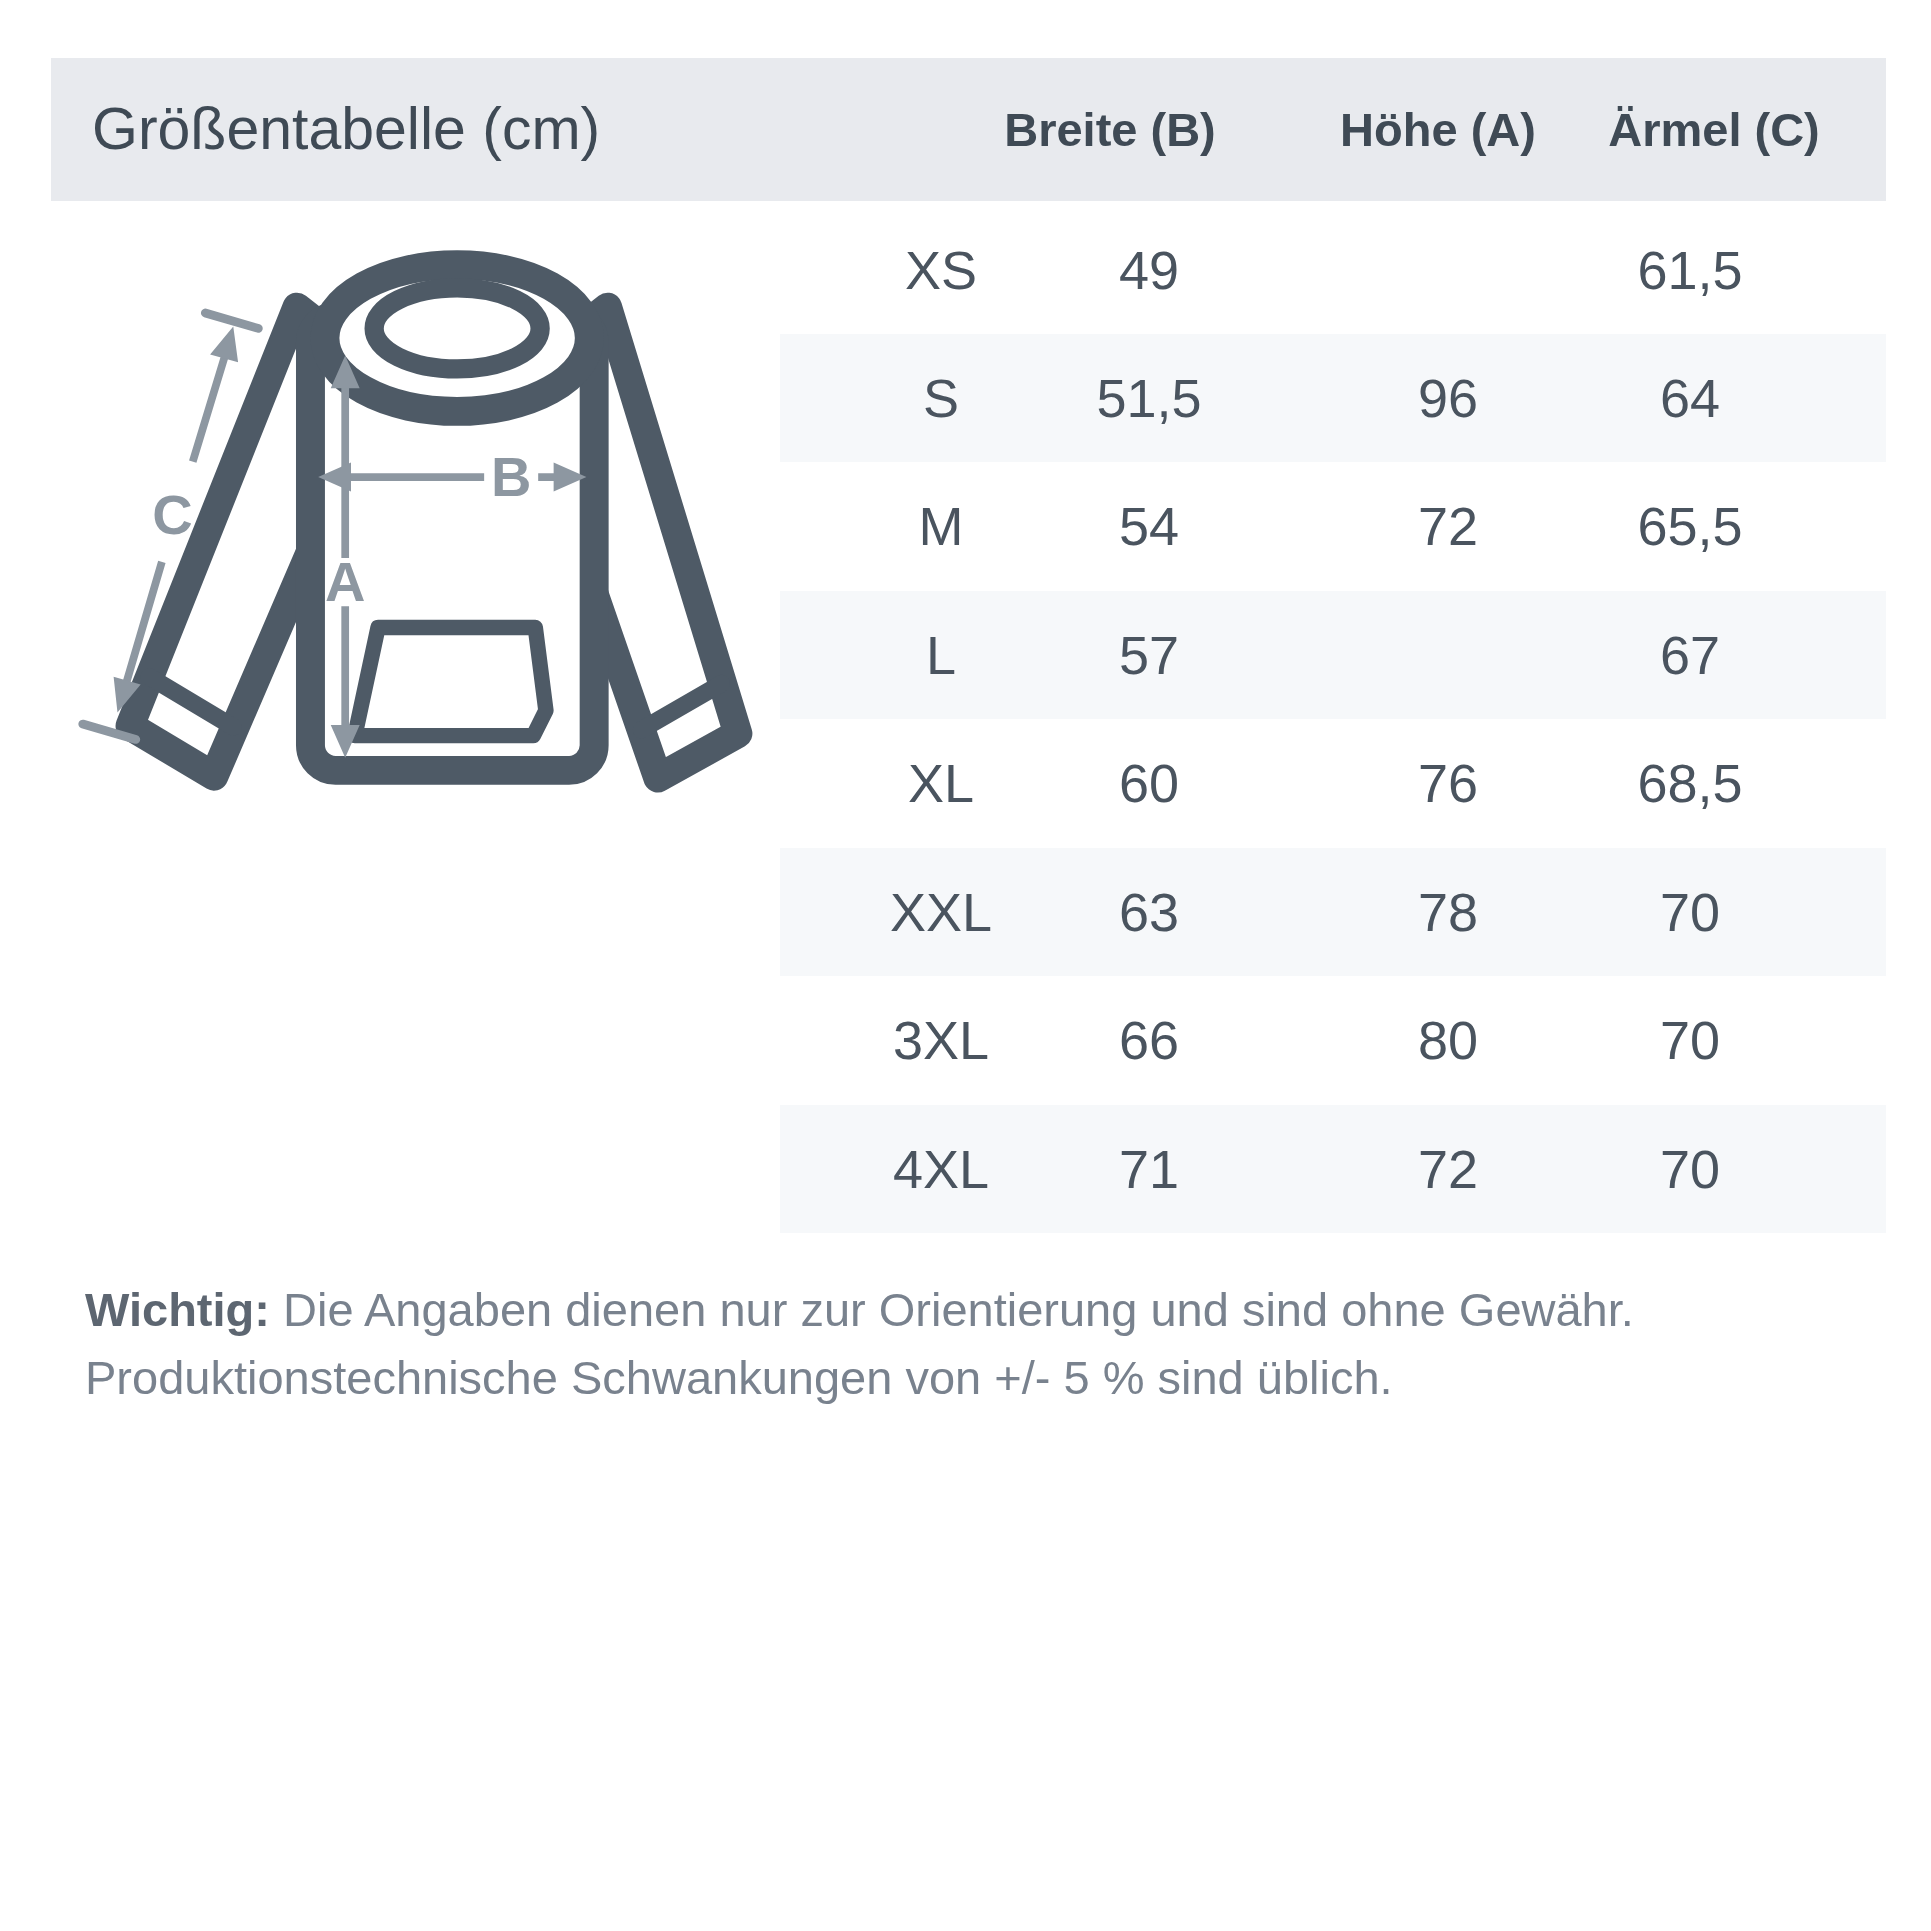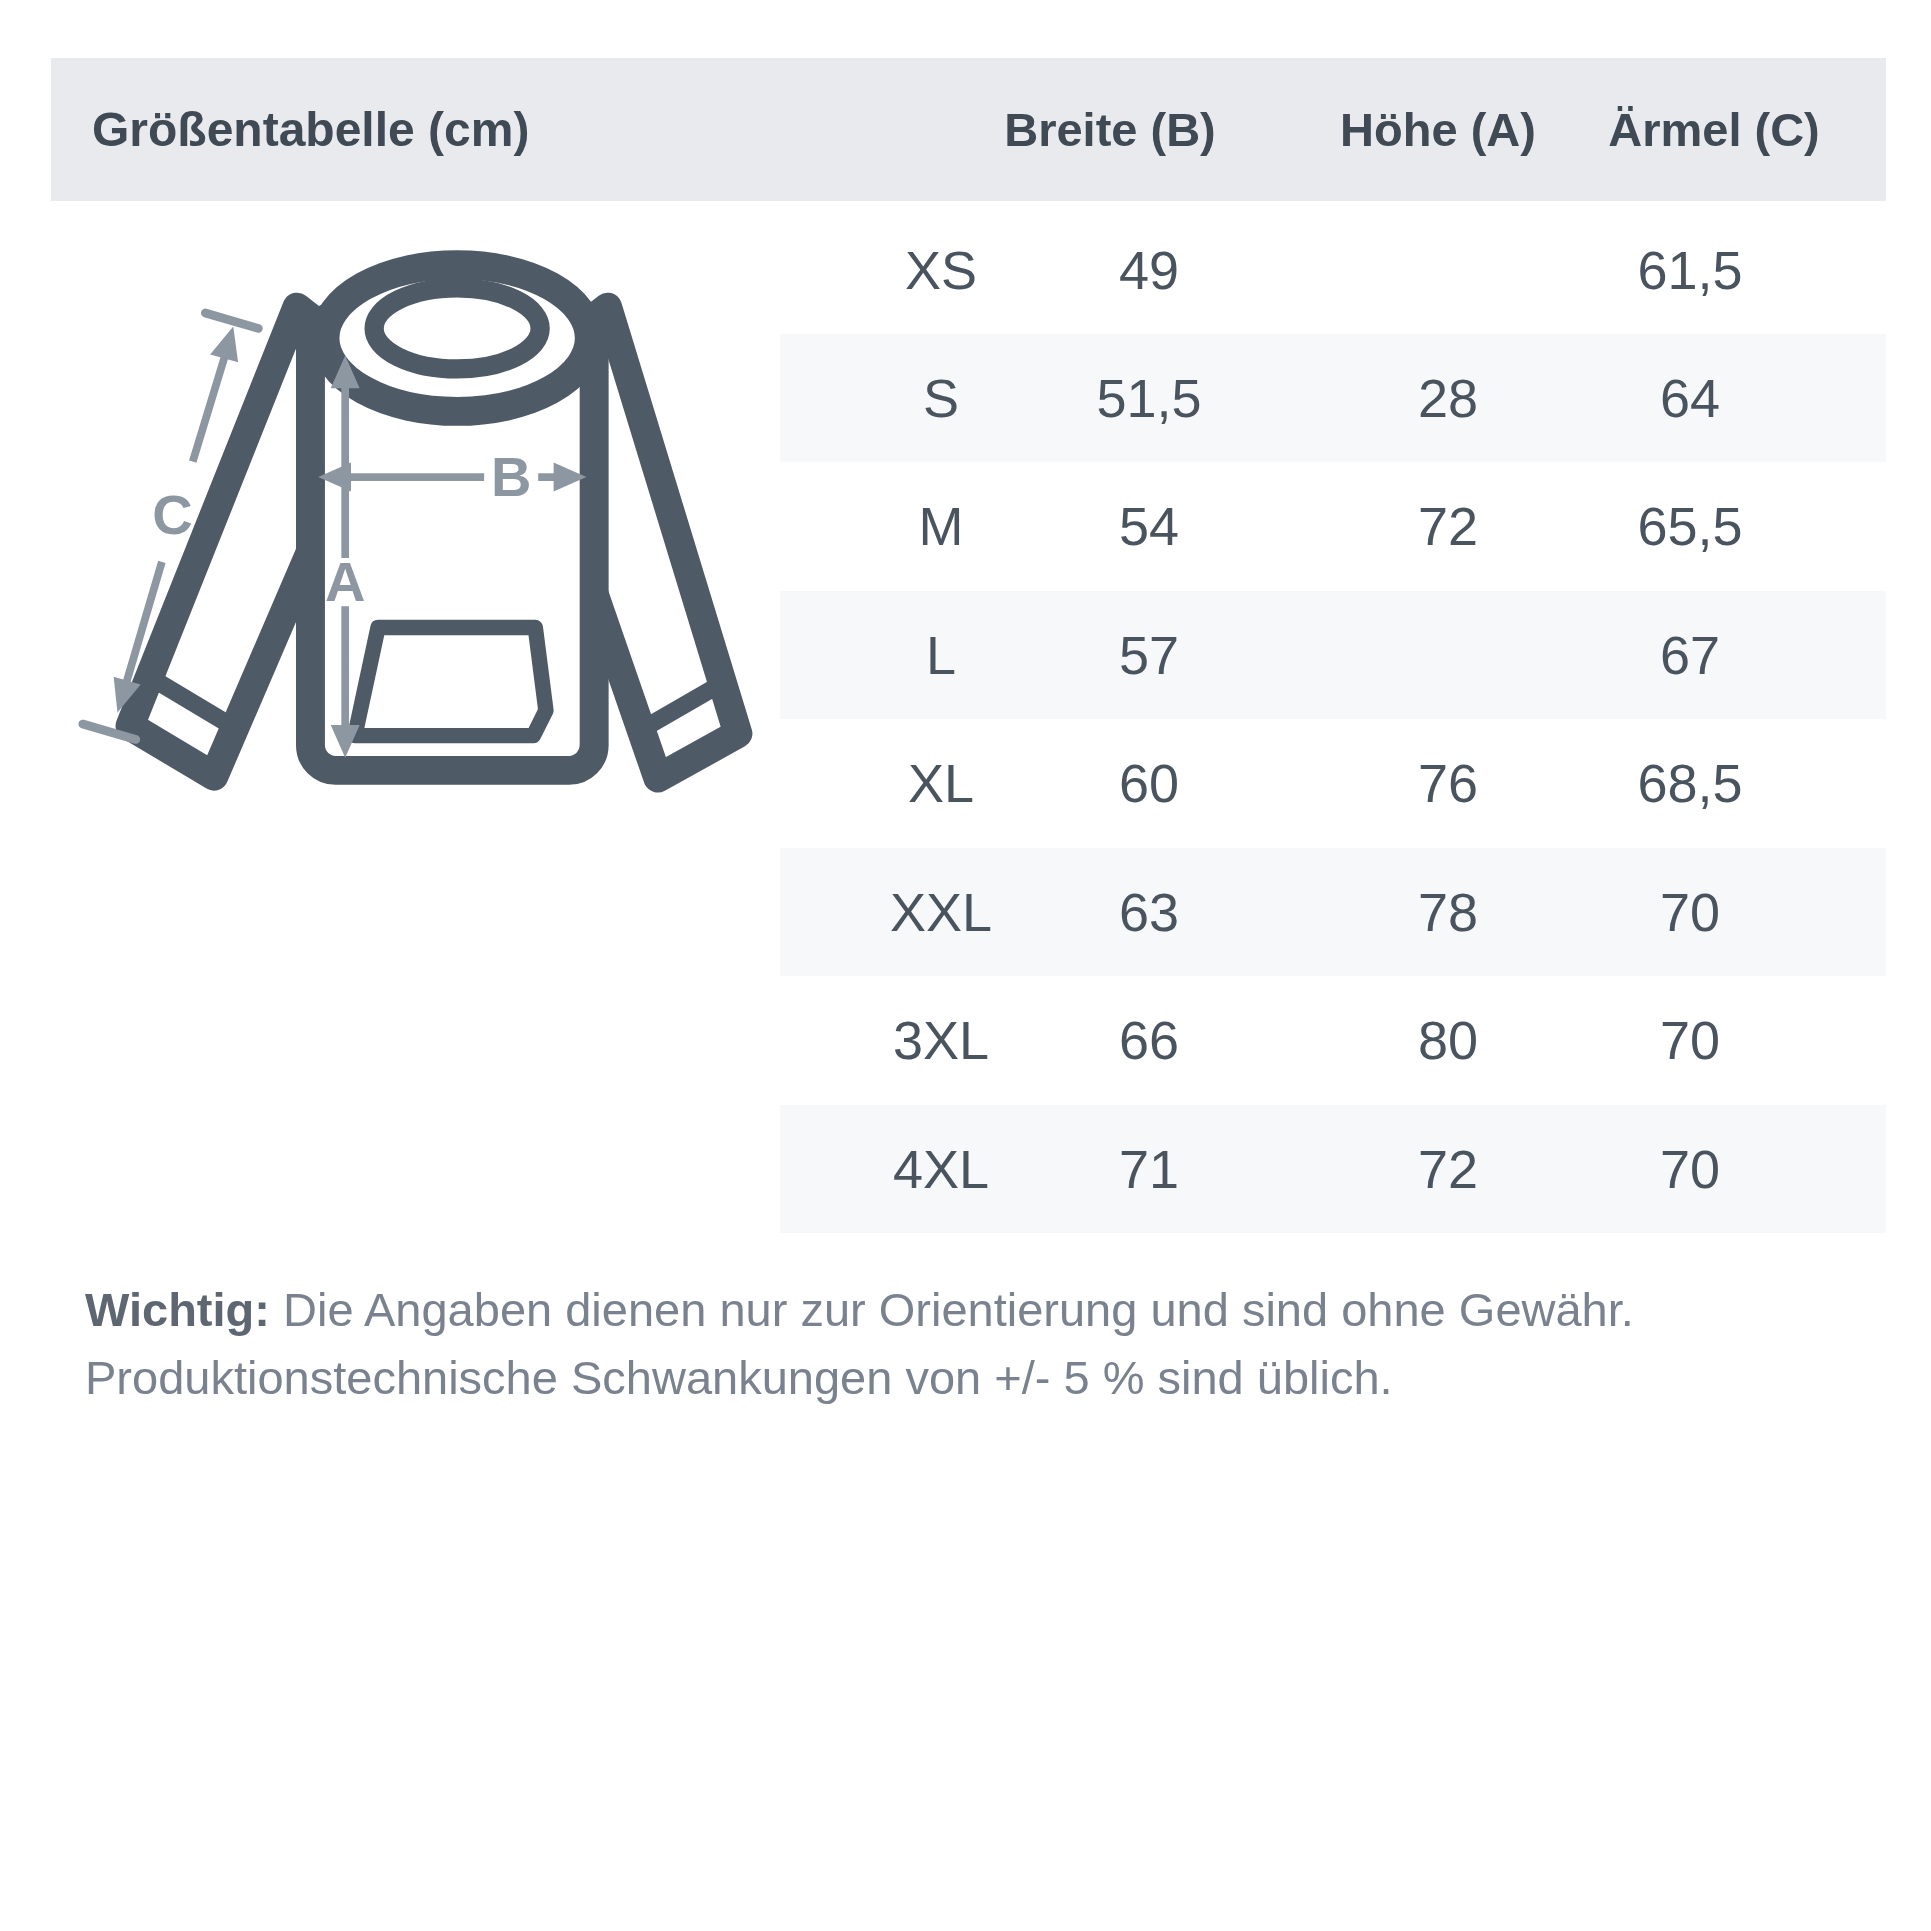--- a/index.html
+++ b/index.html
@@ -17,21 +17,21 @@
     position:relative;width:1931px;height:1931px;background:#ffffff;
     font-family:"Liberation Sans",sans-serif;overflow:hidden;
   }
   
   .band{
     position:absolute;left:51px;top:58px;width:1835px;height:143px;
     background:var(--header-band);
   }
   .band .title{
     position:absolute;left:41px;top:0;height:143px;line-height:143px;
-    font-size:48px;font-weight:bold;color:var(--heading-ink);white-space:nowrap;
+    font-size:59px;font-weight:normal;color:var(--heading-ink);white-space:nowrap;
   }
   .band .col{
     position:absolute;top:0;height:143px;line-height:143px;width:386px;
     text-align:center;font-size:47px;font-weight:bold;color:var(--heading-ink);
     white-space:nowrap;
   }
   .band .col.breite{left:866px;}
   .band .col.hoehe{left:1194px;}
   .band .col.aermel{left:1470px;}
   
@@ -87,21 +87,21 @@
       <div class="row" style="top: 206px;">
     <div class="stripe"></div>
     <span class="cell size">XS</span>
     <span class="cell b">49</span>
     <span class="cell c">61,5</span>
   </div>
       <div class="row striped" style="top: 334px;">
     <div class="stripe"></div>
     <span class="cell size">S</span>
     <span class="cell b">51,5</span>
-    <span class="cell a">28</span>
+    <span class="cell a">96</span>
     <span class="cell c">64</span>
   </div>
       <div class="row" style="top: 462px;">
     <div class="stripe"></div>
     <span class="cell size">M</span>
     <span class="cell b">54</span>
     <span class="cell a">72</span>
     <span class="cell c">65,5</span>
   </div>
       <div class="row striped" style="top: 591px;">

